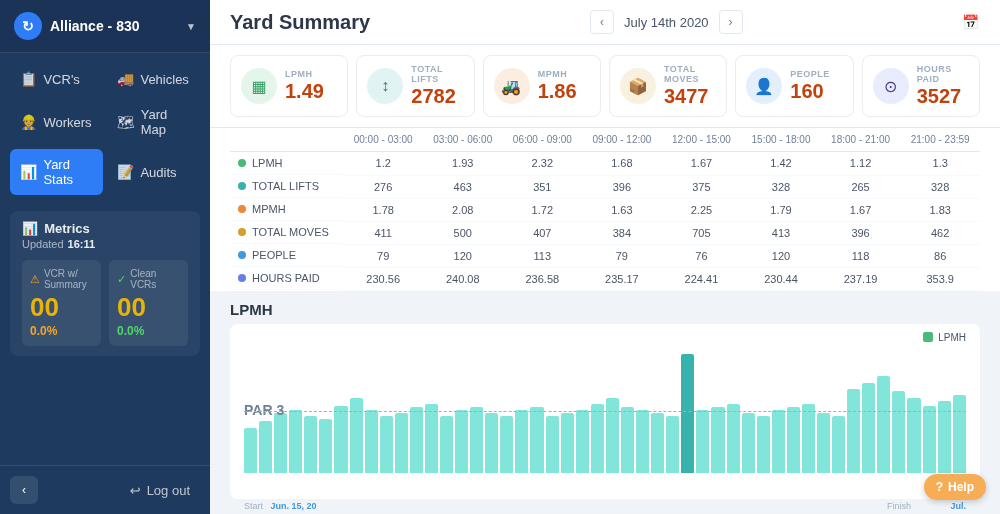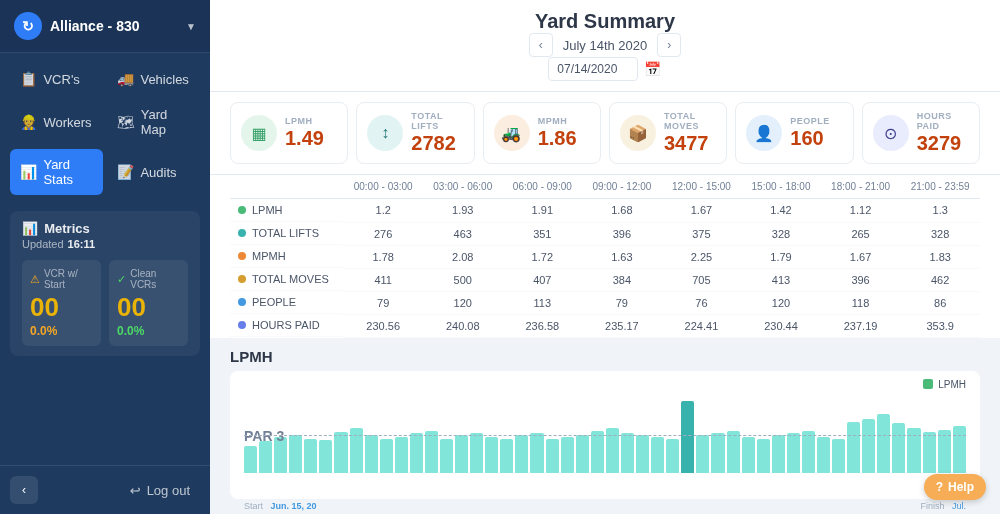--- a/index.html
+++ b/index.html
@@ -119,26 +119,25 @@
       flex: 1;
       display: flex;
       flex-direction: column;
       overflow: hidden;
       background: #f0f4f8;
     }
 
     
     #topbar {
       background: #fff;
-      padding: 10px 4px;
+      padding: 10px 20px;
       display: flex;
       align-items: center;
       justify-content: space-between;
       border-bottom: 1px solid #e2e8f0;
-      flex-direction: column;
     }
     .page-title { font-size: 20px; font-weight: 700; color: #2d3748; }
     .date-nav {
       display: flex; align-items: center; gap: 10px;
     }
     .date-nav-btn {
       width: 24px; height: 24px;
       border: 1px solid #e2e8f0;
       border-radius: 4px;
       display: flex; align-items: center; justify-content: center;
@@ -352,21 +351,21 @@
       <span>Metrics</span>
     </div>
     <div class="metrics-updated">
       <span>Updated</span>
       <span class="metrics-time">16:11</span>
     </div>
     <div class="metrics-grid">
       <div class="metric-box">
         <div class="metric-box-label">
           <span class="warn-icon">⚠</span>
-          <span>VCR w/ Start</span>
+          <span>VCR w/ Summary</span>
         </div>
         <div class="metric-box-value">00</div>
         <div class="metric-box-pct pct-orange">0.0%</div>
       </div>
       <div class="metric-box">
         <div class="metric-box-label">
           <span class="check-icon">✓</span>
           <span>Clean VCRs</span>
         </div>
         <div class="metric-box-value">00</div>
@@ -387,21 +386,20 @@
 <div id="main">
 
   <div id="topbar">
     <h1 class="page-title">Yard Summary</h1>
     <div class="date-nav">
       <div class="date-nav-btn">‹</div>
       <span class="date-label">July 14th 2020</span>
       <div class="date-nav-btn">›</div>
     </div>
     <div class="date-input-container">
-      <input type="text" class="date-input" value="07/14/2020" style="">
       <span class="calendar-icon">📅</span>
     </div>
   </div>
 
   <div id="summary-cards">
     <div class="summary-card">
       <div class="card-icon card-icon-green">▦</div>
       <div class="card-info">
         <div class="card-label">LPMH</div>
         <div class="card-value">1.49</div>
@@ -432,21 +430,21 @@
       <div class="card-icon card-icon-blue">👤</div>
       <div class="card-info">
         <div class="card-label">PEOPLE</div>
         <div class="card-value">160</div>
       </div>
     </div>
     <div class="summary-card">
       <div class="card-icon card-icon-indigo">⊙</div>
       <div class="card-info">
         <div class="card-label">HOURS PAID</div>
-        <div class="card-value">3279</div>
+        <div class="card-value">3527</div>
       </div>
     </div>
   </div>
 
   <div id="data-table-container">
     <table class="data-table">
       <thead>
         <tr>
           <th></th>
           <th>00:00 - 03:00</th>
@@ -461,21 +459,21 @@
       </thead>
       <tbody id="table-body">
 
       <tr>
             <td style="display: flex; align-items: center; gap: 6px;">
               <span class="row-dot dot-green"></span>
               <span>LPMH</span>
             </td>
             <td>1.2</td>
             <td>1.93</td>
-            <td>1.91</td>
+            <td>2.32</td>
             <td>1.68</td>
             <td>1.67</td>
             <td>1.42</td>
             <td>1.12</td>
             <td>1.3</td>
           </tr>
           <tr>
             <td style="display: flex; align-items: center; gap: 6px;">
               <span class="row-dot dot-teal"></span>
               <span>TOTAL LIFTS</span>
@@ -605,21 +603,21 @@
           <div class="bar" style="height: 81.25%;"></div>
           <div class="bar" style="height: 68.75%;"></div>
           <div class="bar" style="height: 62.5%;"></div>
           <div class="bar" style="height: 56.25%;"></div>
           <div class="bar" style="height: 60%;"></div>
           <div class="bar" style="height: 65%;"></div>
         </div>
     </div>
     <div class="chart-x-axis">
       <span>Start &nbsp; <span style="color:#4299e1; font-weight:600;">Jun. 15, 20</span></span>
-      <span>Finish &nbsp; <span style="color:#4299e1; font-weight:400;">Jul.</span></span>
+      <span>Finish &nbsp; <span style="color:#4299e1; font-weight:700;margin-left:32px;">Jul.</span></span>
     </div>
   </div>
 </div>
 
 <div class="help-button">
   <span>?</span>
   <span>Help</span>
 </div>
 
 </body></html>

